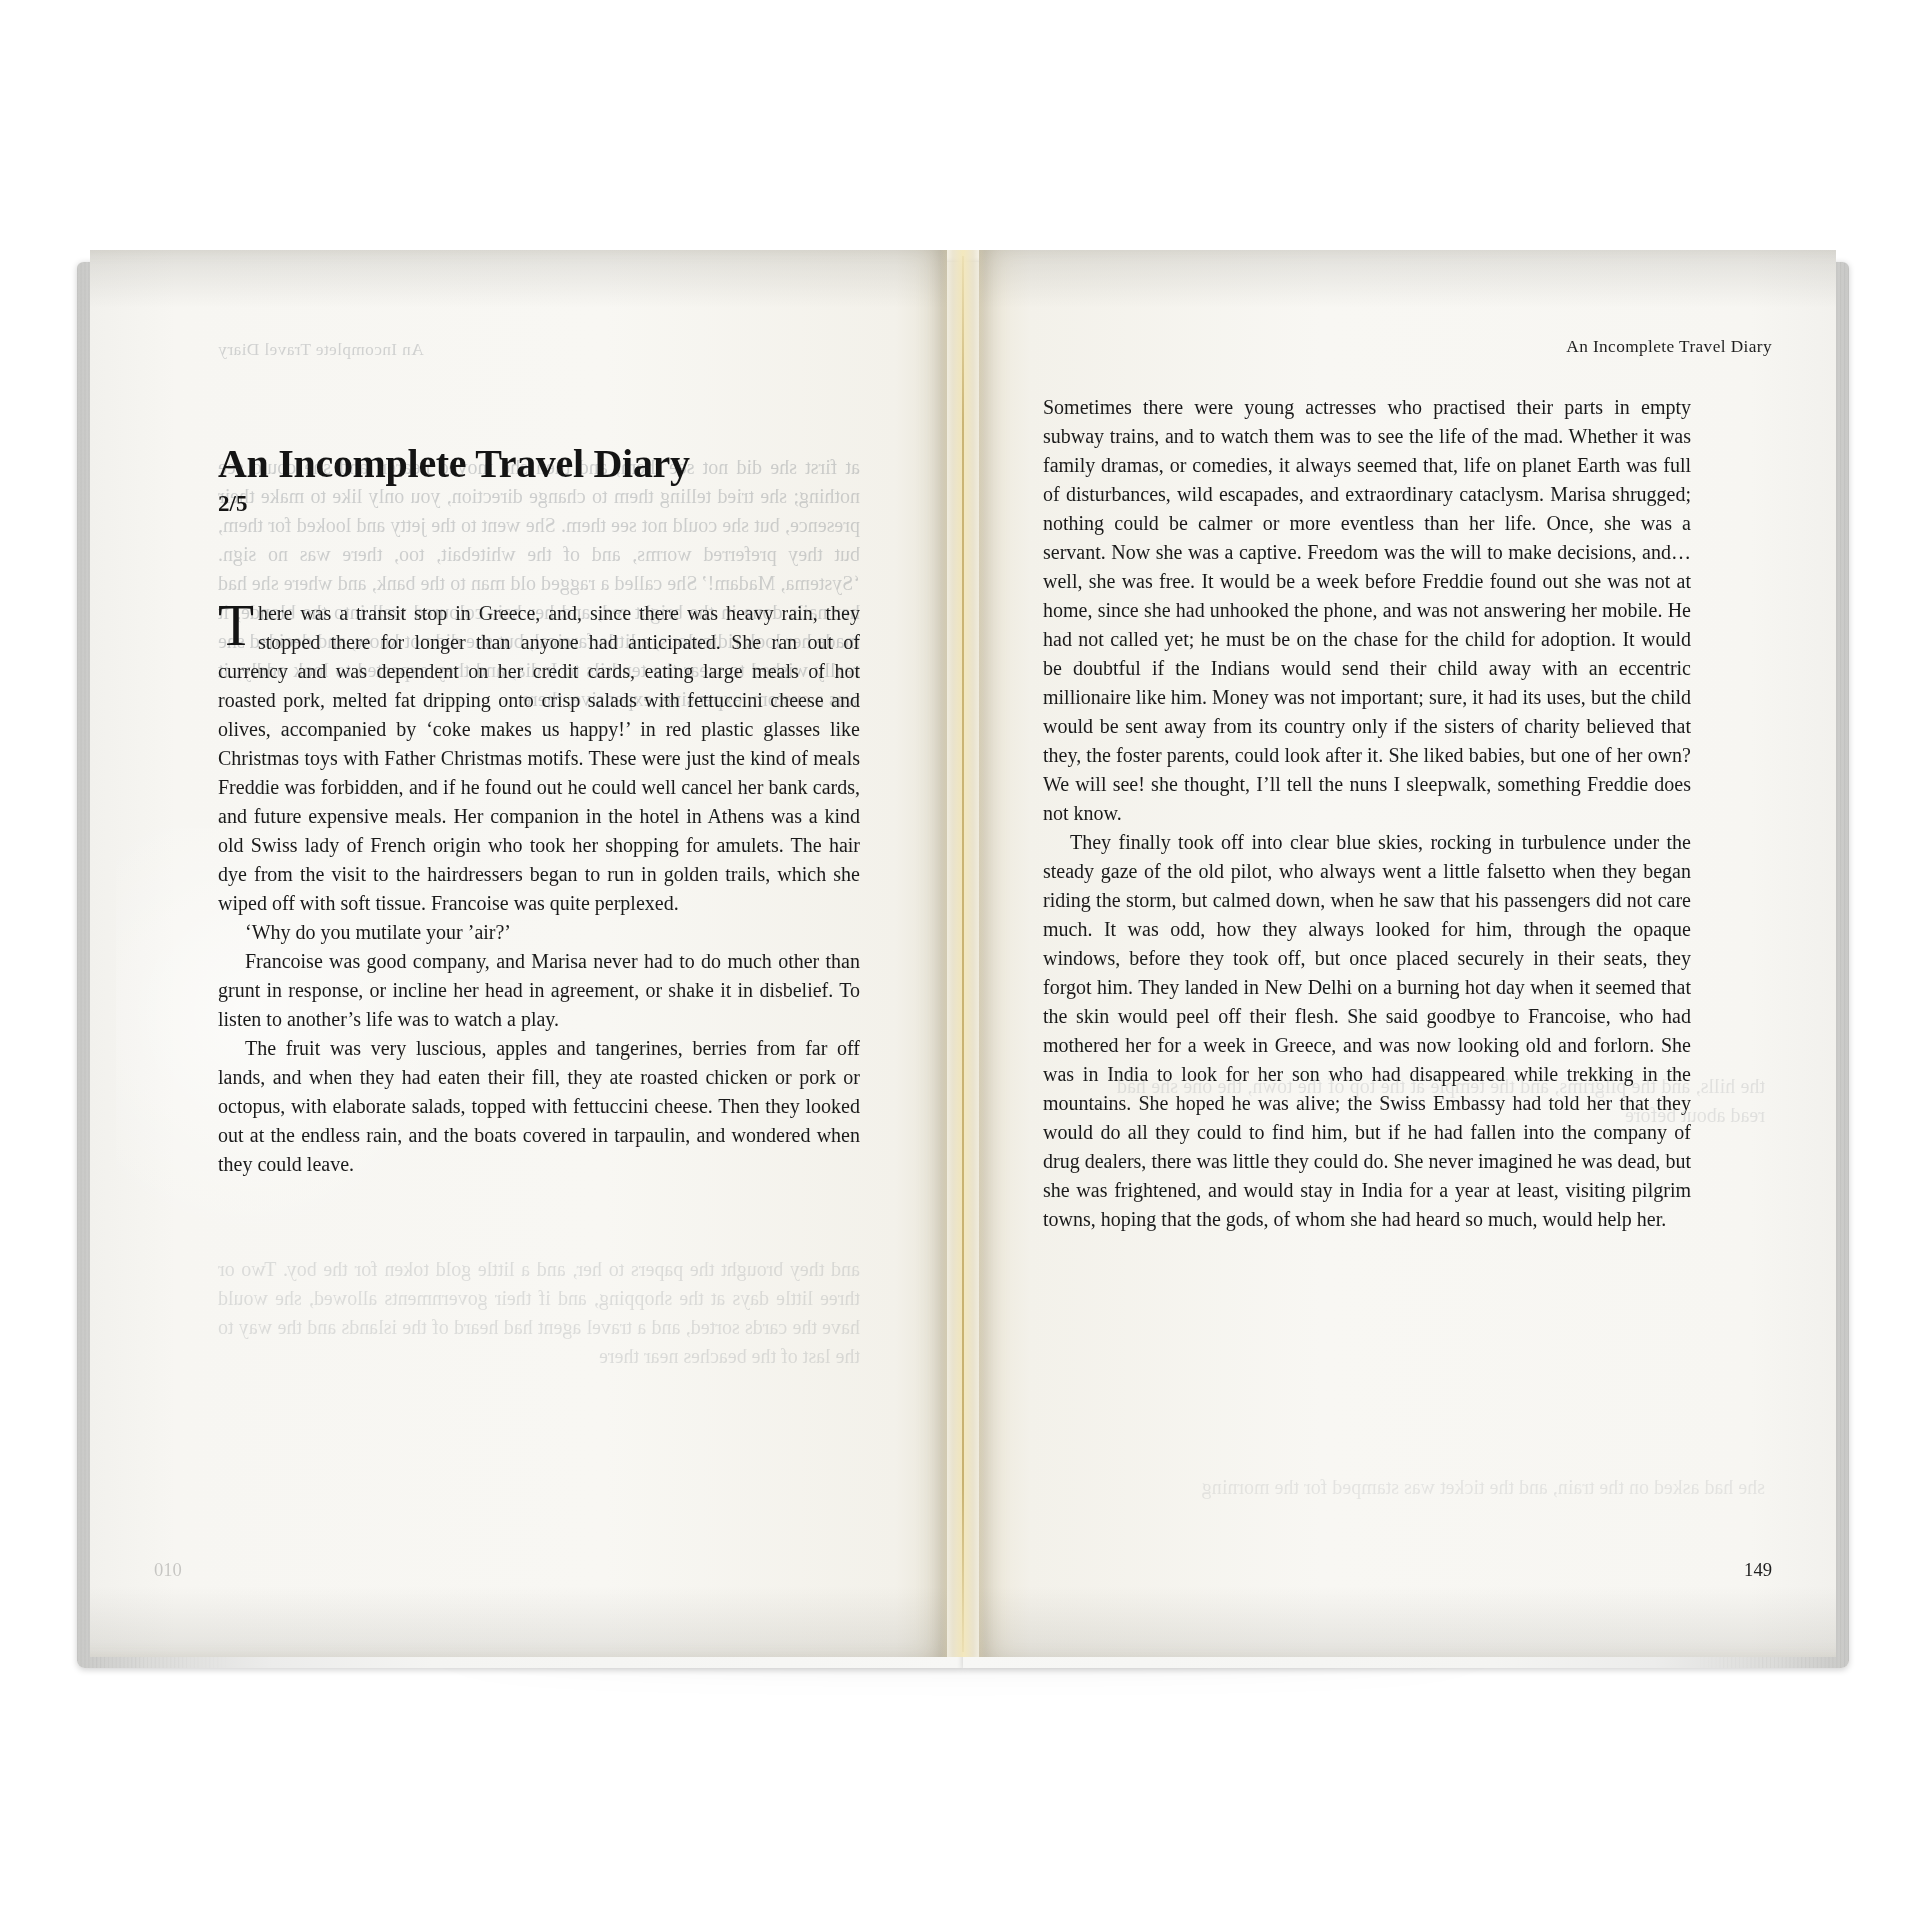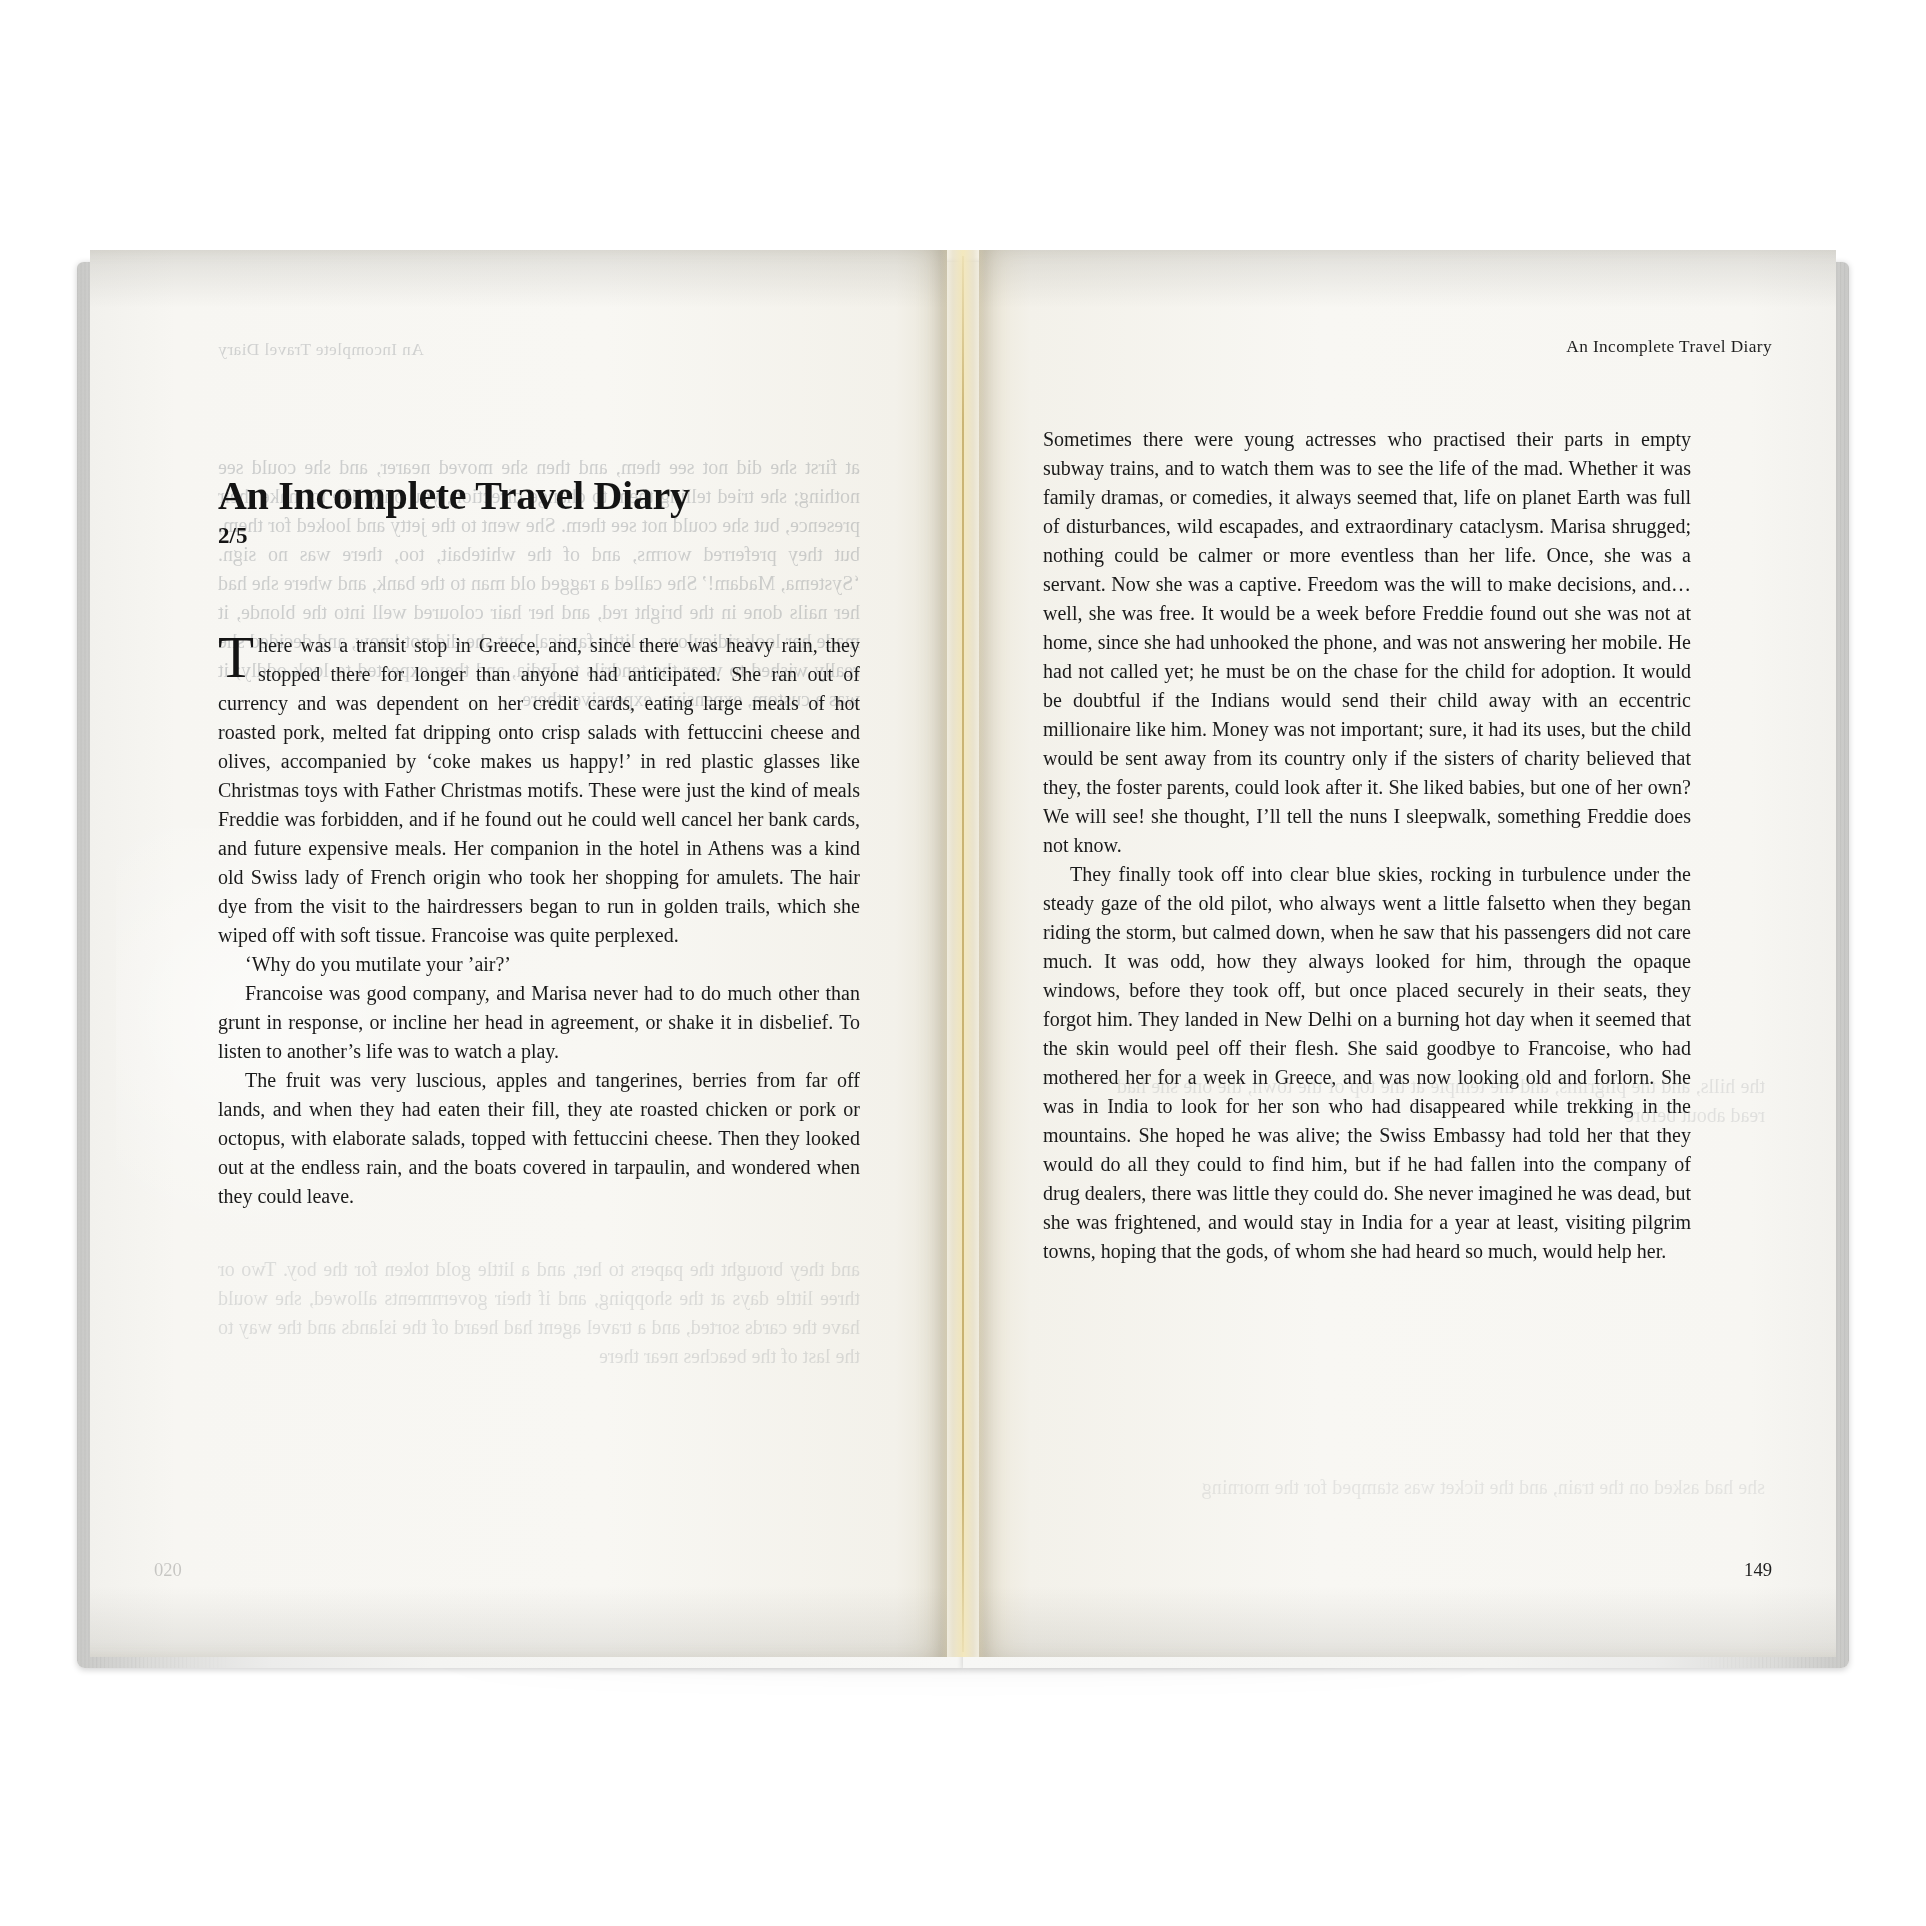--- a/index.html
+++ b/index.html
@@ -149,21 +149,20 @@
     position: absolute; left: 0; bottom: 0; width: 100%; height: 71px;
     background: linear-gradient(0deg, rgba(120,118,110,0.16), rgba(120,118,110,0));
     pointer-events: none;
   }
 
   
   .text-col {
     position: absolute;
     color: #1b1b1b;
     font-family: "Liberation Serif", serif;
-    margin-top: 32px;
   }
 
   .col-left {
     left: 128px;
     top: 193px;
     width: 642px;
   }
   .col-right {
     left: 64px;
     top: 143px;
@@ -313,21 +312,21 @@
       <div class="text-col col-left">
         <h1 class="chapter-title">An Incomplete Travel Diary</h1>
         <div class="chapter-sub">2/5</div>
 
         <p class="body dropcap noindent">There was a transit stop in Greece, and, since there was heavy rain, they stopped there for longer than anyone had anticipated. She ran out of currency and was dependent on her credit cards, eating large meals of hot roasted pork, melted fat dripping onto crisp salads with fettuccini cheese and olives, accompanied by ‘coke makes us happy!’ in red plastic glasses like Christmas toys with Father Christmas motifs. These were just the kind of meals Freddie was forbidden, and if he found out he could well cancel her bank cards, and future expensive meals. Her companion in the hotel in Athens was a kind old Swiss lady of French origin who took her shopping for amulets. The hair dye from the visit to the hairdressers began to run in golden trails, which she wiped off with soft tissue. Francoise was quite perplexed.</p>
         <p class="body">‘Why do you mutilate your ’air?’</p>
         <p class="body">Francoise was good company, and Marisa never had to do much other than grunt in response, or incline her head in agreement, or shake it in disbelief. To listen to another’s life was to watch a play.</p>
         <p class="body">The fruit was very luscious, apples and tangerines, berries from far off lands, and when they had eaten their fill, they ate roasted chicken or pork or octopus, with elaborate salads, topped with fettuccini cheese. Then they looked out at the endless rain, and the boats covered in tarpaulin, and wondered when they could leave.</p>
       </div>
 
-      <div class="folio folio-left">020</div>
+      <div class="folio folio-left">010</div>
     </div>
 
     <div class="page page-right">
 
       <div class="curl-top"></div>
       <div class="curl-bottom"></div>
 
       <div class="running-head rh-right">An Incomplete Travel Diary</div>
 
       <div class="text-col col-right">

